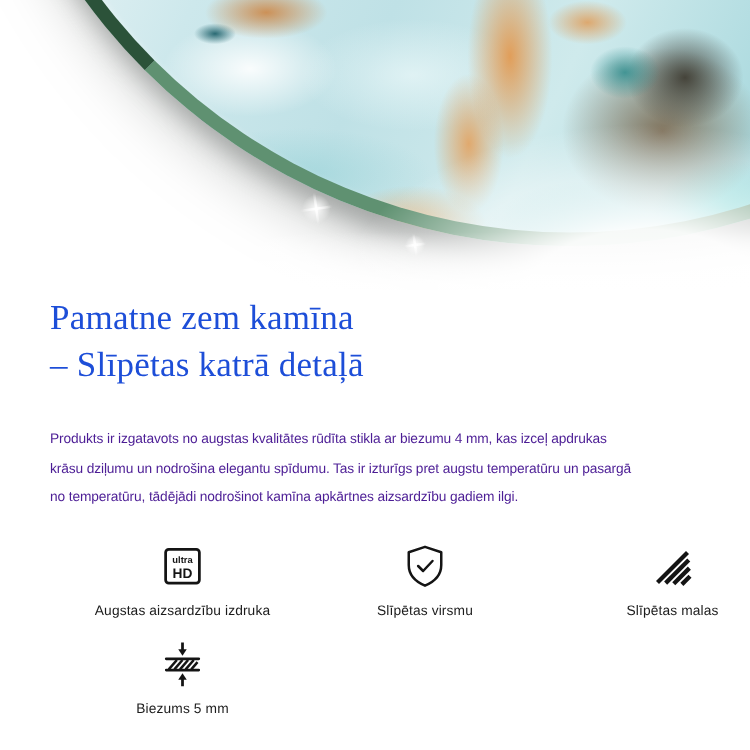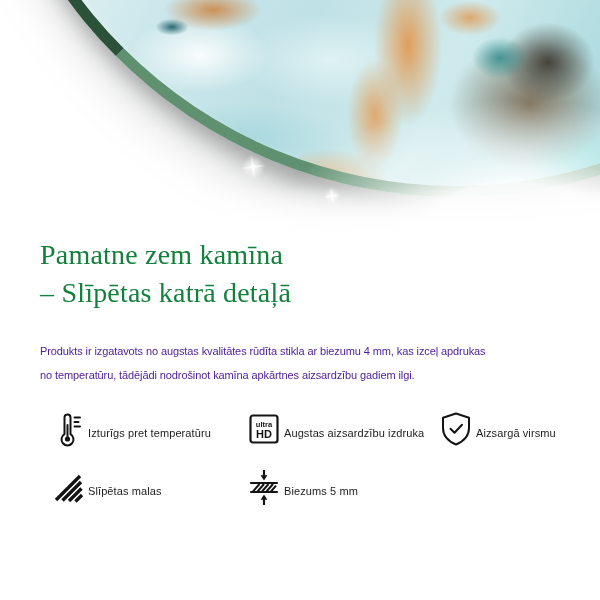--- a/index.html
+++ b/index.html
@@ -52,29 +52,29 @@
     background:radial-gradient(circle, rgba(255,255,255,.95) 0%, rgba(255,255,255,0) 62%); }
   .sparkle .ray-h { position:absolute; left:0; right:0; top:50%; height:2px; margin-top:-1px;
     background:linear-gradient(90deg, rgba(255,255,255,0), #fff 50%, rgba(255,255,255,0)); }
   .sparkle .ray-v { position:absolute; top:0; bottom:0; left:50%; width:2px; margin-left:-1px;
     background:linear-gradient(180deg, rgba(255,255,255,0), #fff 50%, rgba(255,255,255,0)); }
   .sparkle-1 { left:240px; top:154px; width:26px; height:26px; transform:rotate(-8deg); }
   .sparkle-2 { left:323px; top:187px; width:18px; height:18px; transform:rotate(-8deg); }
 
   
   .content { padding:0 40px; }
-  h1 { font-family:"Liberation Serif", serif; font-weight:400; color:#15803d;
+  h1 { font-family:"Liberation Serif", serif; font-weight:400; color:#1d4ed8;
        font-size:28px; line-height:38px; letter-spacing:.2px; margin:4px 0 7px 0; }
   .body-copy { color:#4c1d95; font-size:11px; line-height:23.5px; letter-spacing:-.1px;margin-top:28px; }
   .body-copy .line { white-space:nowrap; }
 
   
   .features { margin-top:20px; padding-left:8px; display:grid;
               grid-template-columns:196px 192px 204px; row-gap:14px; }
-  .feature { display:flex; flex-direction:row; align-items:center; }
+  .feature { display:flex; flex-direction:column; align-items:center; }
   .icon-box { height:44px; display:flex; align-items:center; justify-content:center; }
   .icon-box svg { stroke:#141414; fill:none; stroke-width:2; stroke-linecap:round; stroke-linejoin:round; }
   .feature-label { margin-top:8px; font-size:11px; color:#1c1c1c; letter-spacing:.1px; }
   .uhd-top { font:600 7.5px "Liberation Sans", sans-serif; fill:#141414; stroke:none; }
   .uhd-bottom { font:800 11px "Liberation Sans", sans-serif; fill:#141414; stroke:none; }
 </style>
 </head>
 <body>
 
 <div class="hero">
@@ -93,58 +93,46 @@
   <div class="fade-overlay"></div>
 </div>
 
 <div class="content">
   <h1>
     <span>Pamatne zem kamīna</span><br>
     <span>– Slīpētas katrā detaļā</span>
   </h1>
   <div class="body-copy">
     <div class="line">Produkts ir izgatavots no augstas kvalitātes rūdīta stikla ar biezumu 4 mm, kas izceļ apdrukas</div>
+    <div class="line">krāsu dziļumu un nodrošina elegantu spīdumu. Tas ir izturīgs pret augstu temperatūru un pasargā</div>
     <div class="line">no temperatūru, tādējādi nodrošinot kamīna apkārtnes aizsardzību gadiem ilgi.</div>
   </div>
 
   <div class="features">
 
-    <div class="feature">
-      <div class="icon-box">
-        <svg width="40" height="40" viewBox="0 0 40 40">
-          <path d="M16.5 25.2 V8.5 a3 3 0 0 1 6 0 V25.2 a6 6 0 1 1 -6 0 Z"></path>
-          <circle cx="19.5" cy="30" r="2.6" fill="#141414" stroke="none"></circle>
-          <line x1="19.5" y1="28" x2="19.5" y2="16"></line>
-          <line x1="26.5" y1="8.5" x2="32" y2="8.5"></line>
-          <line x1="26.5" y1="13" x2="30.5" y2="13"></line>
-          <line x1="26.5" y1="17.5" x2="32" y2="17.5"></line>
-        </svg>
-      </div>
-      <div class="feature-label">Izturīgs pret temperatūru</div>
-    </div>
 
     <div class="feature">
       <div class="icon-box">
         <svg width="40" height="40" viewBox="0 0 40 40">
           <rect x="6.5" y="6.5" width="27" height="27" rx="2.5" stroke-width="2.2"></rect>
           <text x="20" y="17.5" text-anchor="middle" class="uhd-top">ultra</text>
           <text x="20" y="29" text-anchor="middle" class="uhd-bottom">HD</text>
         </svg>
       </div>
       <div class="feature-label">Augstas aizsardzību izdruka</div>
     </div>
 
     <div class="feature">
       <div class="icon-box">
         <svg width="40" height="40" viewBox="0 0 40 40">
           <path d="M20 4.5 L33 8.8 V19 c0 8.3-5.6 13.4-13 16.5 C12.6 32.4 7 27.3 7 19 V8.8 Z"></path>
           <path d="M14.5 19.8 l4 4 L26 15.8"></path>
         </svg>
       </div>
-      <div class="feature-label">Aizsargā virsmu</div>
+      <div class="feature-label">Slīpētas virsmu</div>
     </div>
 
 
     <div class="feature">
       <div class="icon-box">
         <svg width="40" height="40" viewBox="0 0 40 40" style="stroke-linecap:butt">
           <path d="M8 33 L32 9" stroke-width="3.4"></path>
           <path d="M14.5 33.5 L33 15" stroke-width="3.4"></path>
           <path d="M21 34 L33.5 21.5" stroke-width="3.4"></path>
           <path d="M27.5 34.5 L34 28" stroke-width="3.4"></path>

